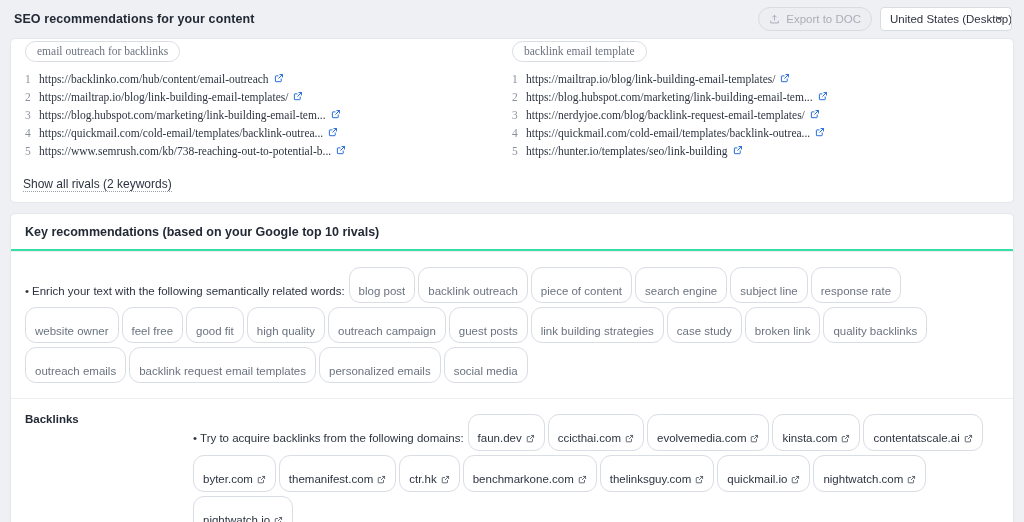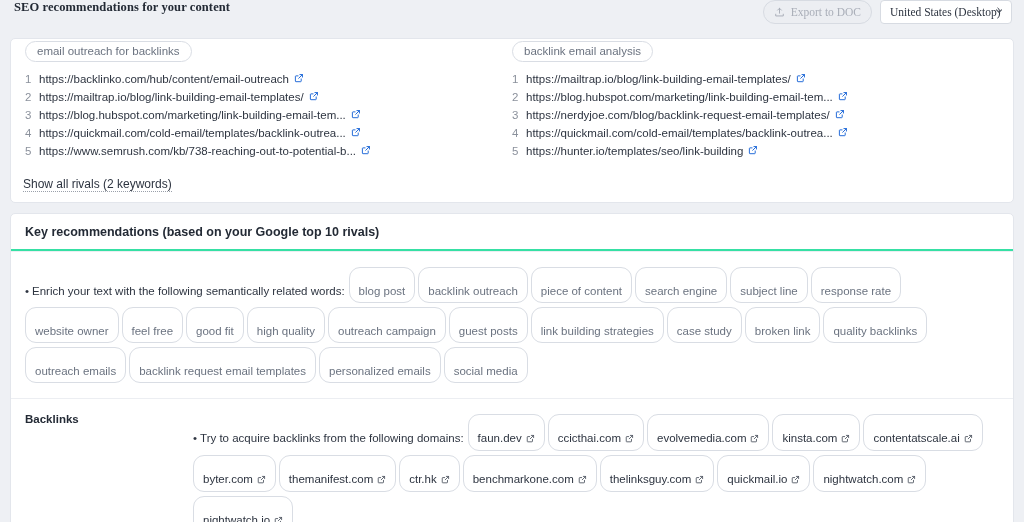--- a/index.html
+++ b/index.html
@@ -9,24 +9,23 @@
     background: #eef0f4;
     font-family: "Liberation Sans", sans-serif;
     color: #232a35;
     overflow: hidden;
   }
 
   
   .topbar {
     height: 38px;
     display: flex;
-    align-items: flex-start;
+    align-items: center;
     padding: 0 12px 0 14px;
     background: #eef0f4;
-    font-family: Liberation Serif, serif;
   }
   .page-title {
     font-size: 12.5px;
     font-weight: bold;
     color: #232a35;
     letter-spacing: .1px;
   }
   .topbar-right {
     margin-left: auto;
     display: flex;
@@ -84,21 +83,21 @@
   }
   .card-head.accent {
     border-bottom: 2px solid #36e0a4;
   }
 
   
   .rivals-body {
     display: flex;
     padding: 2px 14px 10px 14px;
   }
-  .rival-col { width: 50%; padding-right: 12px; }
+  .rival-col { width: 50%; padding-right: 12px; font-family: Liberation Serif, serif; }
   .kw-pill {
     display: inline-block;
     border: 1px solid #d9dde4;
     border-radius: 11px;
     padding: 3px 11px 4px 11px;
     font-size: 11.5px;
     color: #6b7380;
     background: #fff;
     margin-bottom: 8px;
   }
@@ -244,21 +243,21 @@
           <span class="ext-ico"><svg width="10" height="10" viewBox="0 0 16 16" fill="none" stroke="#1763d6" stroke-width="1.5" stroke-linecap="round" stroke-linejoin="round">
                 <path d="M9.5 2.5h4v4"></path>
                 <path d="M13.5 2.5 7.5 8.5"></path>
                 <path d="M11.5 9.5v3.5a.9.9 0 0 1-.9.9H3.1a.9.9 0 0 1-.9-.9V5.5a.9.9 0 0 1 .9-.9H6.5"></path>
               </svg></span>
         </div>
       </div>
     </div>
 
     <div class="rival-col">
-      <div class="kw-pill">backlink email analysis</div>
+      <div class="kw-pill">backlink email template</div>
       <div>
         <div class="url-row">
           <span class="url-num">1</span>
           <span class="url-text">https://mailtrap.io/blog/link-building-email-templates/</span>
           <span class="ext-ico"><svg width="10" height="10" viewBox="0 0 16 16" fill="none" stroke="#1763d6" stroke-width="1.5" stroke-linecap="round" stroke-linejoin="round">
                 <path d="M9.5 2.5h4v4"></path>
                 <path d="M13.5 2.5 7.5 8.5"></path>
                 <path d="M11.5 9.5v3.5a.9.9 0 0 1-.9.9H3.1a.9.9 0 0 1-.9-.9V5.5a.9.9 0 0 1 .9-.9H6.5"></path>
               </svg></span>
         </div>

